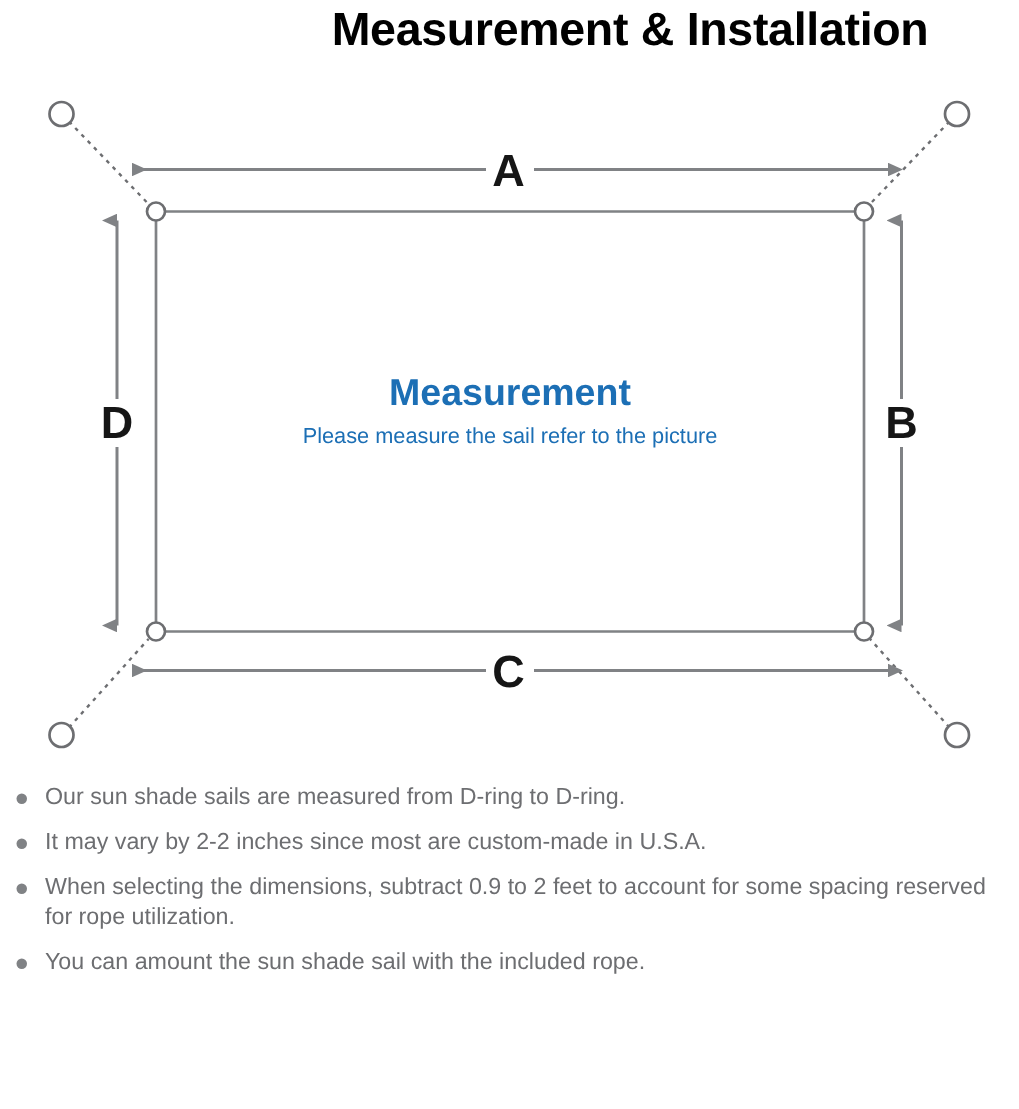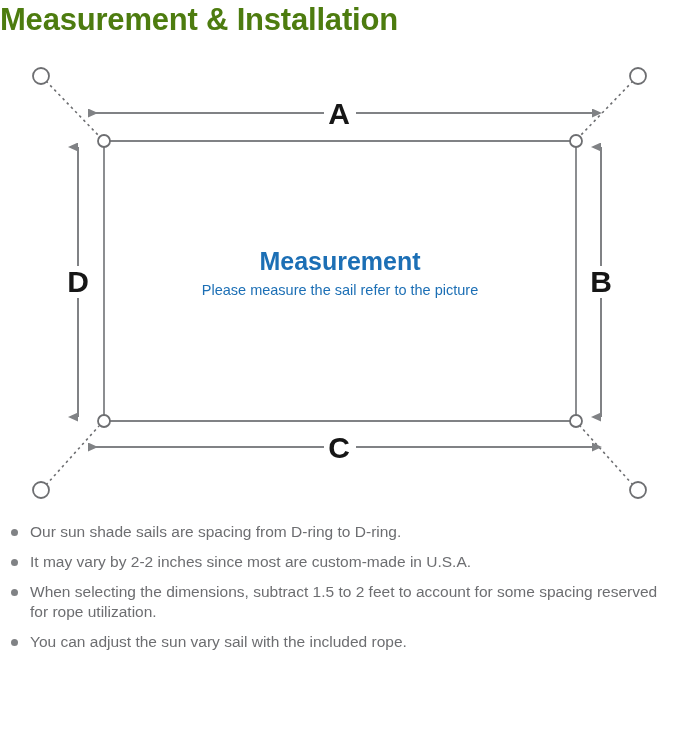--- a/index.html
+++ b/index.html
@@ -7,24 +7,24 @@
     width:679px;height:739px;
     background:#ffffff;
     font-family:"Liberation Sans", sans-serif;
     color:#58595b;
     overflow:hidden;
     position:relative;
   }
   #page-title{
     position:absolute;
     left:0;top:0;width:619px;
-    text-align:left;
+    text-align:right;
     font-size:31px;
     font-weight:bold;
-    color:#4d7c0f;
+    color:#000000;
     letter-spacing:-0.2px;
     line-height:40px;
     white-space:nowrap;
   }
   #diagram-wrap{
     position:absolute;
     left:0;top:44px;
     width:679px;height:470px;
   }
   #diagram-svg{display:block;}
@@ -140,27 +140,27 @@
     </g>
 
     <text class="center-title" x="340" y="226" text-anchor="middle">Measurement</text>
     <text class="center-sub" x="340" y="251" text-anchor="middle">Please measure the sail refer to the picture</text>
   </svg>
 </div>
 
 <ul id="notes-list">
   <li>
     <span class="bullet-dot"></span>
-    <span>Our sun shade sails are spacing from D-ring to D-ring.</span>
+    <span>Our sun shade sails are measured from D-ring to D-ring.</span>
   </li>
   <li>
     <span class="bullet-dot"></span>
     <span>It may vary by 2-2 inches since most are custom-made in U.S.A.</span>
   </li>
   <li>
     <span class="bullet-dot"></span>
-    <span>When selecting the dimensions, subtract 1.5 to 2 feet to account for some spacing reserved for rope utilization.</span>
+    <span>When selecting the dimensions, subtract 0.9 to 2 feet to account for some spacing reserved for rope utilization.</span>
   </li>
   <li>
     <span class="bullet-dot"></span>
-    <span>You can adjust the sun vary sail with the included rope.</span>
+    <span>You can amount the sun shade sail with the included rope.</span>
   </li>
 </ul>
 
 </body></html>

